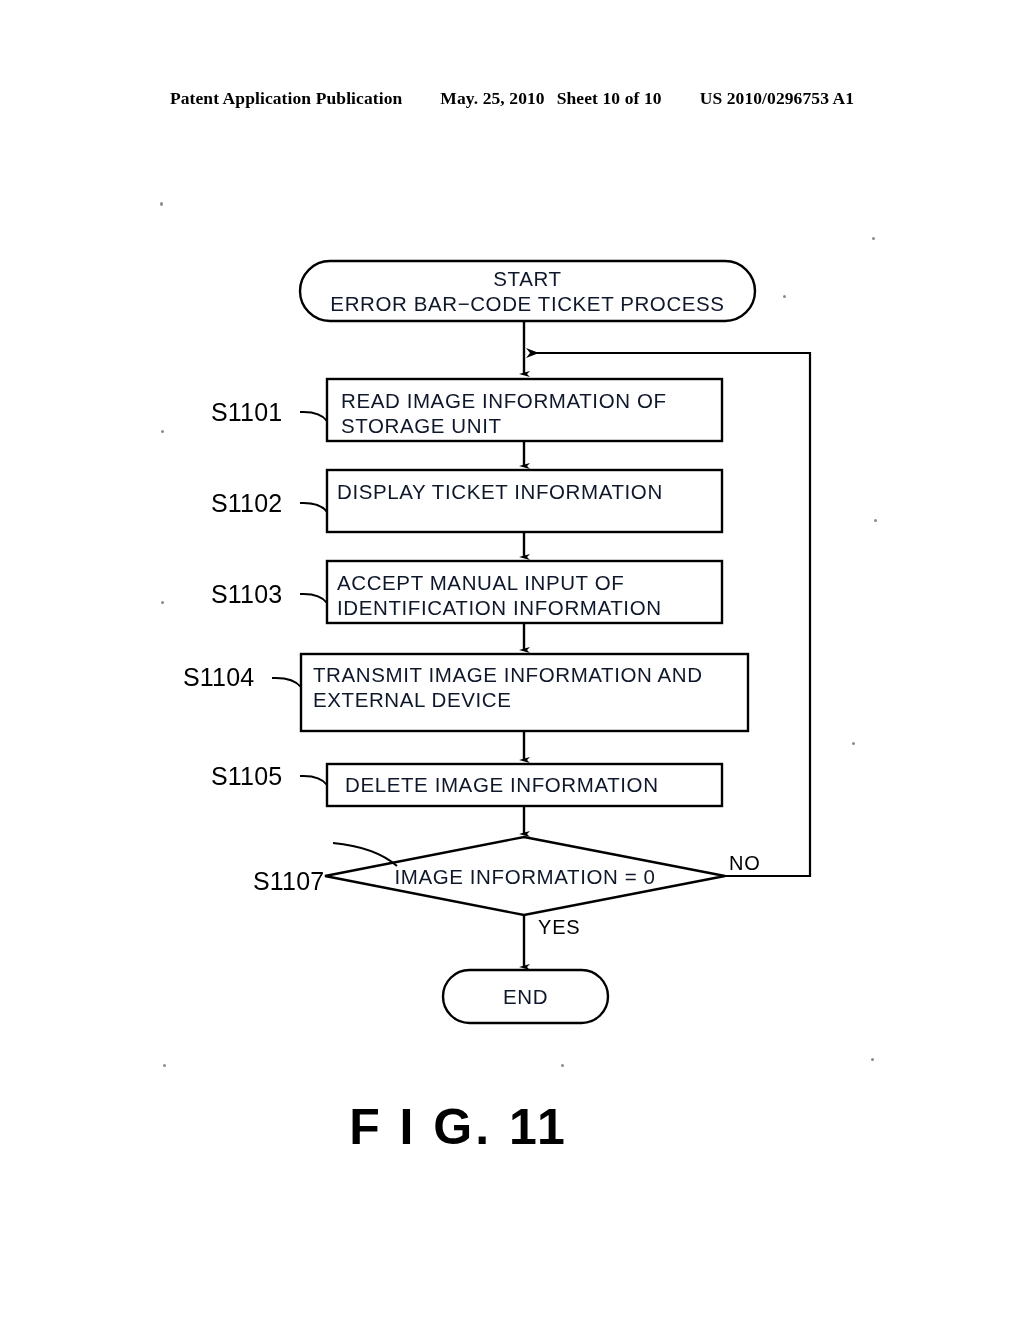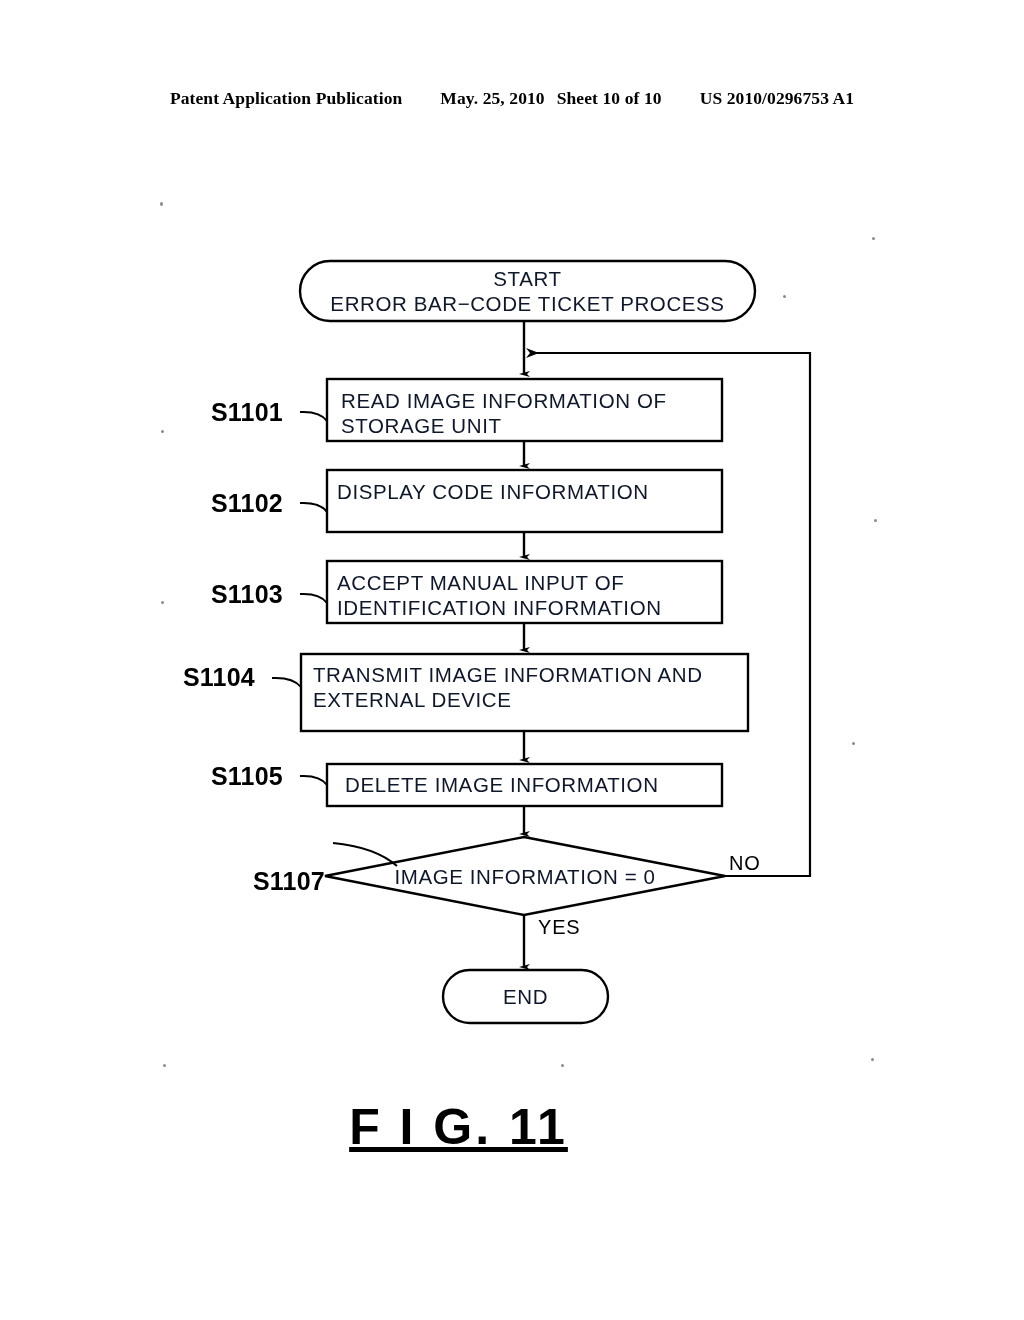--- a/index.html
+++ b/index.html
@@ -66,21 +66,20 @@
     text-align: center;
   }
 
   .step-label {
     position: absolute;
     font-family: "Liberation Sans", sans-serif;
     font-size: 25px;
     letter-spacing: 0.2px;
     white-space: nowrap;
     color: #000;
-    font-weight: bold;
   }
 
   .branch-label {
     position: absolute;
     font-family: "Liberation Sans", sans-serif;
     font-size: 20px;
     letter-spacing: 0.8px;
     white-space: nowrap;
     color: #000;
   }
@@ -90,21 +89,20 @@
     position: absolute;
     top: 1098px;
     left: 0;
     width: 917px;
     text-align: center;
     font-family: "Liberation Sans", sans-serif;
     font-weight: bold;
     font-size: 50px;
     letter-spacing: 3px;
     white-space: nowrap;
-    text-decoration: underline;
   }
 
   
   .speck {
     position: absolute;
     background: #8a8a8a;
     border-radius: 50%;
   }
 </style>
 </head>
@@ -175,21 +173,21 @@
   <div class="step-label" style="left:183px; top:663px;">S1104</div>
   <div class="step-label" style="left:211px; top:762px;">S1105</div>
   <div class="step-label" style="left:253px; top:828px;margin-top:39px;">S1107</div>
 
   <div class="node-text" style="left:341px; top:388px;">
     <span class="ln">READ  IMAGE  INFORMATION  OF</span>
     <span class="ln">STORAGE  UNIT</span>
   </div>
 
   <div class="node-text" style="left:337px; top:479px;">
-    <span class="ln">DISPLAY  CODE  INFORMATION</span>
+    <span class="ln">DISPLAY  TICKET  INFORMATION</span>
   </div>
 
   <div class="node-text" style="left:337px; top:570px;">
     <span class="ln">ACCEPT  MANUAL  INPUT  OF</span>
     <span class="ln">IDENTIFICATION   INFORMATION</span>
   </div>
 
   <div class="node-text" style="left:313px; top:662px;">
     <span class="ln">TRANSMIT  IMAGE  INFORMATION  AND</span>
     <span class="ln">EXTERNAL  DEVICE</span>

